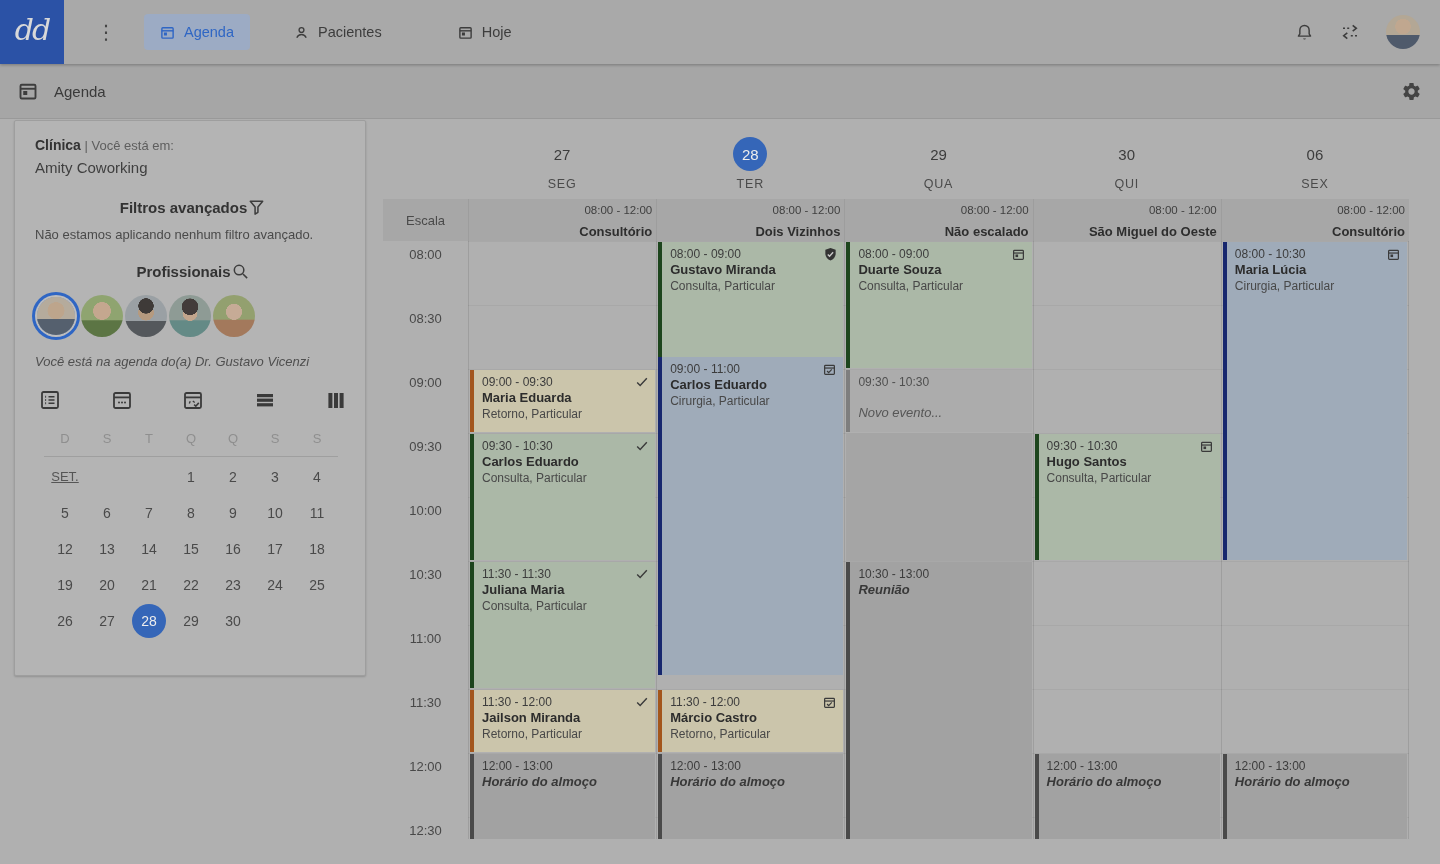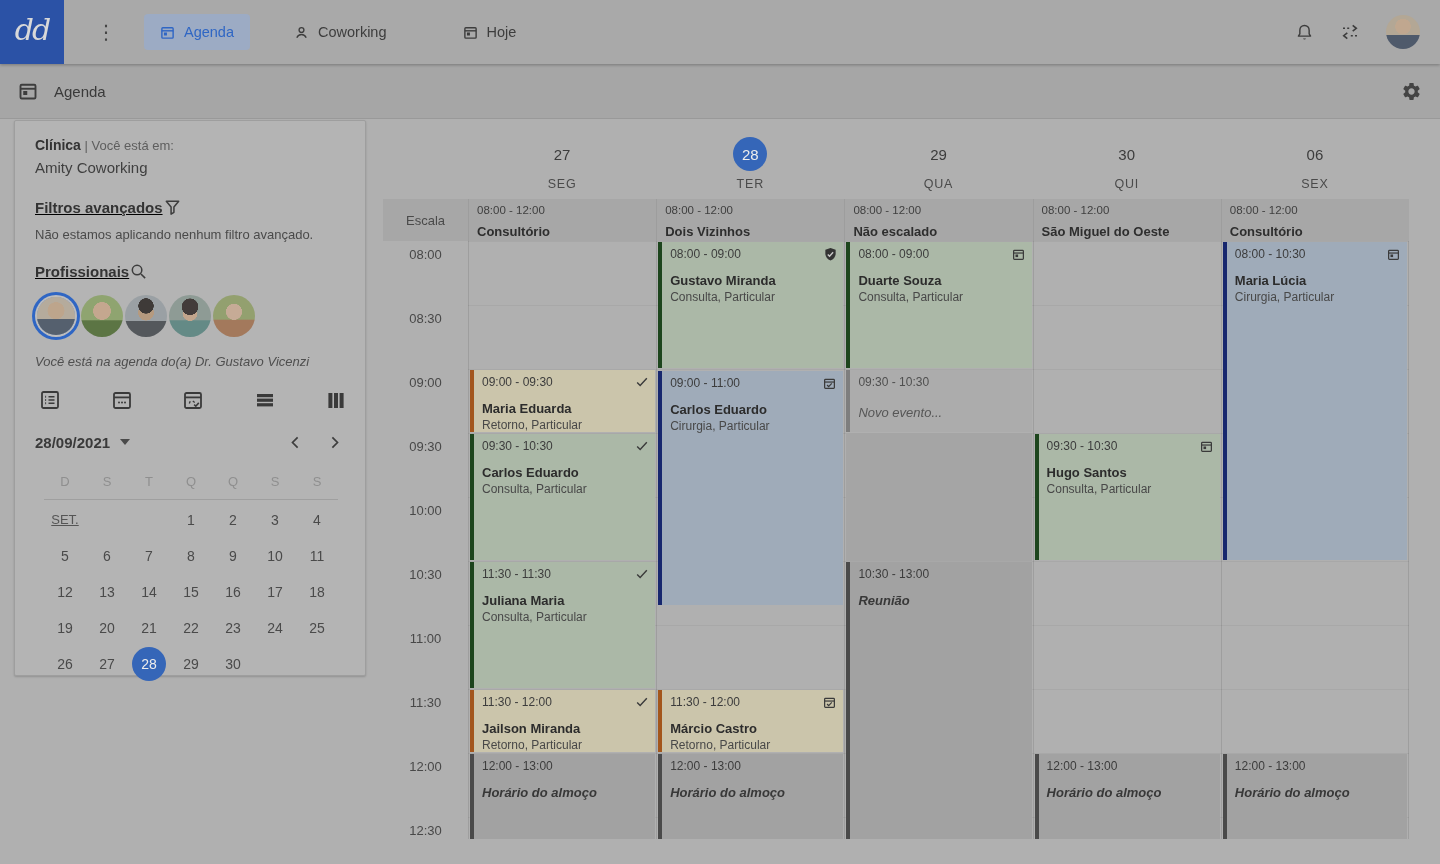--- a/index.html
+++ b/index.html
@@ -45,21 +45,21 @@
   .toolbar .tb-cal{margin-left:18px;}
   .toolbar .tb-gear{margin-left:auto;margin-right:18px;}
 
   
   .sidebar{position:absolute;left:14px;top:120px;width:352px;height:556px;background:#b4b4b4;
     border:1px solid #9e9e9e;border-radius:2px;box-shadow:0 1px 2px rgba(0,0,0,.18);
     padding:16px 14px 0 20px;}
   .clinic-line{font-size:13px;color:#5e5e5e;}
   .clinic-line b{font-size:14px;color:#333;}
   .clinic-name{font-size:15px;color:#3f3f3f;margin-top:6px;}
-  .sb-row{display:flex;align-items:center;justify-content:flex-start;text-decoration:underline;}
+  .sb-row{display:flex;align-items:center;justify-content:center;}
   .sb-h{font-size:15px;font-weight:bold;color:#333;}
   .filters-row{margin-top:22px;}
   .filters-note{font-size:13px;color:#4a4a4a;margin-top:10px;}
   .prof-row{margin-top:20px;}
   .avatars{display:flex;align-items:center;gap:2px;margin-top:11px;height:48px;}
   .avatars .avatar{width:42px;height:42px;}
   .avatars .avatar.sel{width:38px;height:38px;margin:0 4px 0 2px;
     box-shadow:0 0 0 2px #bdbdbd,0 0 0 5px #2f66c4;}
   .agenda-note{font-style:italic;font-size:13px;color:#4f4f4f;margin-top:14px;}
   .viewicons{display:flex;justify-content:space-between;align-items:center;margin-top:18px;padding:0 2px;}
@@ -86,34 +86,34 @@
   .cal{position:absolute;left:383px;top:120px;width:1026px;height:719px;}
   .cal-days{position:absolute;top:0;left:85px;width:941px;height:79px;display:flex;}
   .day-head{flex:1;display:flex;flex-direction:column;align-items:center;padding-top:17px;cursor:pointer;}
   .day-num{width:34px;height:34px;display:flex;align-items:center;justify-content:center;
     font-size:15px;color:#3c3c3c;border-radius:50%;}
   .day-num.sel{background:#3566b8;color:#ededed;}
   .day-name{margin-top:6px;font-size:12.5px;color:#4a4a4a;letter-spacing:.8px;}
   .escala-row{position:absolute;top:79px;left:0;width:1026px;height:42px;background:#a7a7a7;display:flex;}
   .escala-gutter{width:85px;display:flex;align-items:center;justify-content:center;
     font-size:13px;color:#4a4a4a;flex:none;}
-  .escala-cell{flex:none;width:188.2px;padding:5px 4px 0 8px;border-left:1px solid rgba(0,0,0,.06);}
+  .escala-cell{flex:none;width:188.2px;padding:5px 4px 0 8px;border-left:1px solid rgba(0,0,0,.06);text-align:right;}
   .esc-time{font-size:11.5px;color:#3f3f3f;}
   .esc-place{font-size:13px;font-weight:bold;color:#2e2e2e;margin-top:8px;white-space:nowrap;
     overflow:hidden;text-overflow:ellipsis;}
   .grid{position:absolute;top:121px;left:0;width:1026px;height:598px;overflow:hidden;}
   .tlabel{position:absolute;left:0;width:85px;text-align:center;font-size:13px;color:#484848;}
   .col{position:absolute;top:0;height:598px;width:188.2px;
     border-left:1px solid rgba(0,0,0,.10);
     background:repeating-linear-gradient(to bottom,rgba(0,0,0,.045) 0 1px,transparent 1px 64px);}
   .col.last{border-right:1px solid rgba(0,0,0,.10);}
 
   .event{position:absolute;left:1px;right:1px;padding:5px 18px 0 8px;overflow:hidden;cursor:pointer;}
   .ev-time{font-size:12px;color:#3c3c3c;}
-  .ev-title{font-size:13px;font-weight:bold;color:#2c2c2c;margin-top:12px;}
+  .ev-title{font-size:13px;font-weight:bold;color:#2c2c2c;margin-top:1px;}
   .ev-sub{font-size:12px;color:#484848;margin-top:2px;}
   .ev-icon{position:absolute;top:5px;right:5px;width:15px;height:15px;}
   .ev-green{background:#abb8a7;border-left:4px solid #1d451d;}
   .ev-tan{background:#cbc5ab;border-left:4px solid #a3561c;}
   .ev-blue{background:#9fabb9;border-left:4px solid #17276e;}
   .ev-lunch,.ev-meeting{background:#a2a2a2;border-left:4px solid #4a4a4a;}
   .ev-lunch .ev-title,.ev-meeting .ev-title{font-style:italic;color:#383838;}
   .ev-novo{background:#acacac;border-left:4px solid #7e7e7e;}
   .ev-novo .ev-time{color:#4f4f4f;}
   .ev-novo .ev-title{font-weight:normal;font-style:italic;color:#565656;margin-top:16px;}
@@ -135,21 +135,21 @@
     </span>
     <span>Agenda</span>
   </div>
   <div class="tab" style="margin-left:28px">
     <span class="icon-btn">
       <svg width="15" height="15" viewBox="0 0 16 16">
           <circle cx="8" cy="5.3" r="2.6" fill="none" stroke="currentColor" stroke-width="1.4"></circle>
           <path d="M3 13.6c1-2.4 3-3.5 5-3.5s4 1.1 5 3.5" fill="none" stroke="currentColor" stroke-width="1.4"></path>
         </svg>
     </span>
-    <span>Coworking</span>
+    <span>Pacientes</span>
   </div>
   <div class="tab" style="margin-left:44px">
     <span class="icon-btn">
       <svg width="15" height="15" viewBox="0 0 16 16">
           <rect x="2" y="3" width="12" height="11" rx="1" fill="none" stroke="currentColor" stroke-width="1.5"></rect>
           <path d="M2 6.2h12" stroke="currentColor" stroke-width="1.5"></path>
           <rect x="4.2" y="8" width="3.2" height="3.2" fill="currentColor"></rect>
         </svg>
     </span>
     <span>Hoje</span>
@@ -260,38 +260,20 @@
     </span>
     <span class="icon-btn">
       <svg width="22" height="22" viewBox="0 0 22 22" fill="#3a3a3a">
           <rect x="3.4" y="4" width="4" height="15"></rect>
           <rect x="9" y="4" width="4" height="15"></rect>
           <rect x="14.6" y="4" width="4" height="15"></rect>
         </svg>
     </span>
   </div>
 
-  <div class="date-row">
-    <span class="date-text">
-      <span>28/09/2021</span>
-      <span class="caret"></span>
-    </span>
-    <span class="date-nav">
-      <span class="icon-btn">
-        <svg width="17" height="17" viewBox="0 0 20 20">
-            <path d="M12.5 4l-6 6 6 6" fill="none" stroke="#3d3d3d" stroke-width="2"></path>
-          </svg>
-      </span>
-      <span class="icon-btn">
-        <svg width="17" height="17" viewBox="0 0 20 20">
-            <path d="M7.5 4l6 6-6 6" fill="none" stroke="#3d3d3d" stroke-width="2"></path>
-          </svg>
-      </span>
-    </span>
-  </div>
 
   <div class="minical">
     <div class="mc-grid" id="mc-weekdays">
         <div>D</div>
         <div>S</div>
         <div>T</div>
         <div>Q</div>
         <div>Q</div>
         <div>S</div>
         <div>S</div>
@@ -435,21 +417,21 @@
       <div class="col" style="left: 273.2px;">
         <div class="event ev-green" style="top: 1px; height: 126px;">
           <div class="ev-time">08:00 - 09:00</div>
           <div class="ev-title">Gustavo Miranda</div>
           <div class="ev-sub">Consulta, Particular</div>
           <div class="ev-icon"><svg width="15" height="15" viewBox="0 0 16 16">
               <path d="M8 1l5.5 2v4c0 3.4-2.2 6.1-5.5 7.4C4.7 13.1 2.5 10.4 2.5 7V3z" fill="#333"></path>
               <path d="M5.1 7.9l1.9 1.9 3.8-4.1" fill="none" stroke="#c9c9c9" stroke-width="1.5"></path>
             </svg></div>
         </div>
-        <div class="event ev-blue" style="top: 130px; height: 234px;">
+        <div class="event ev-blue" style="top: 116px; height: 318px;">
           <div class="ev-time">09:00 - 11:00</div>
           <div class="ev-title">Carlos Eduardo</div>
           <div class="ev-sub">Cirurgia, Particular</div>
           <div class="ev-icon"><svg width="13" height="13" viewBox="0 0 16 16">
               <rect x="2" y="3" width="12" height="11" rx="1" fill="none" stroke="#3a3a3a" stroke-width="1.5"></rect>
               <path d="M2 6.2h12" stroke="#3a3a3a" stroke-width="1.5"></path>
               <path d="M5 9.8l2 2 3.8-4" fill="none" stroke="#3a3a3a" stroke-width="1.5"></path>
             </svg></div>
         </div>
         <div class="event ev-tan" style="top: 449px; height: 62px;">

